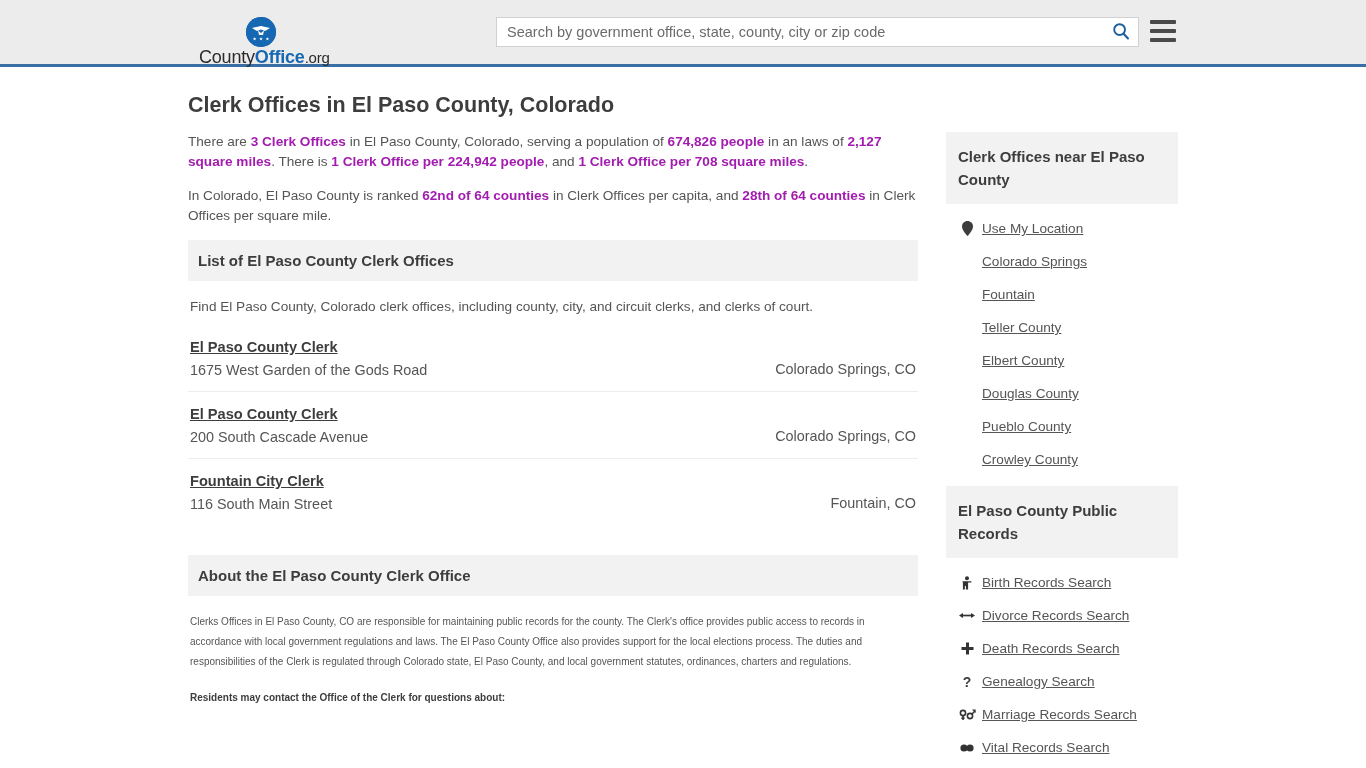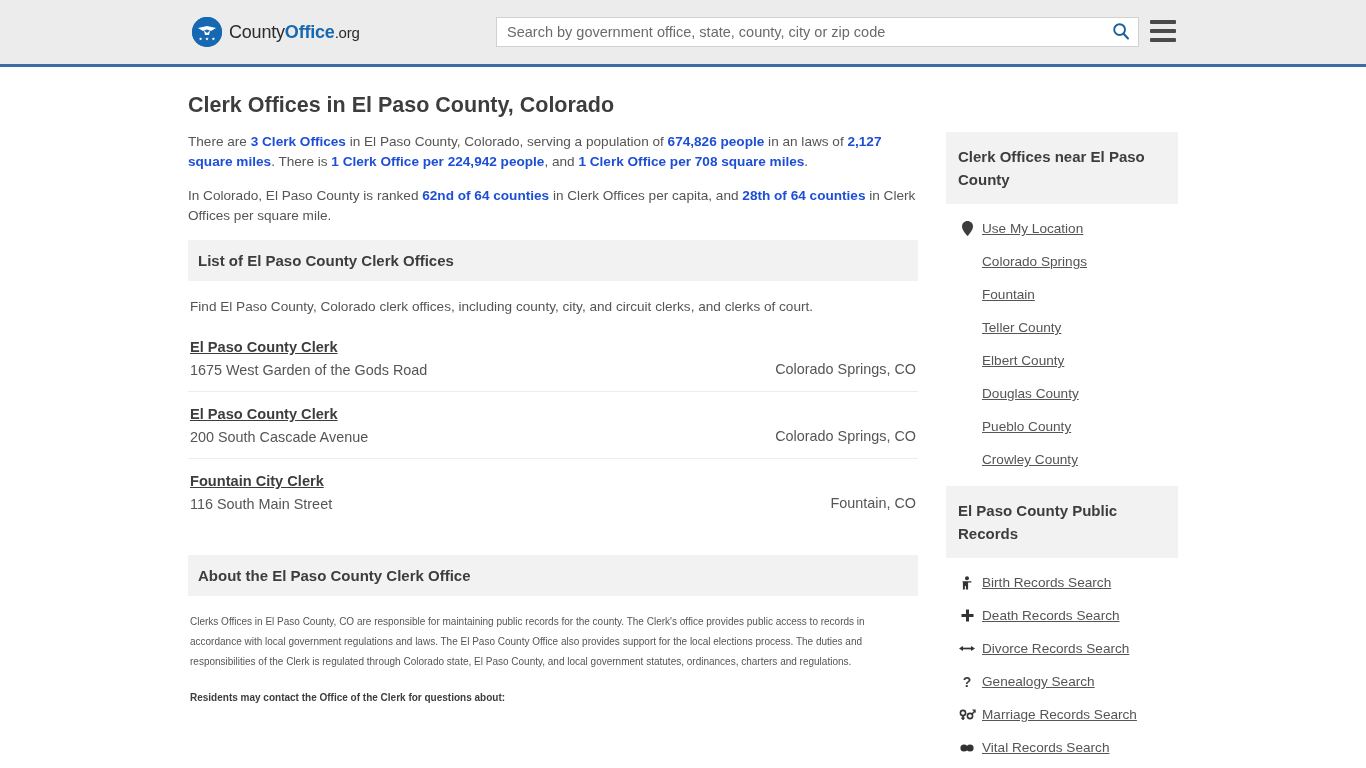--- a/index.html
+++ b/index.html
@@ -21,20 +21,21 @@
   }
   .header-inner {
     width: 1366px; height: 64px;
     position: relative;
   }
   .logo-wrap {
     position: absolute;
     left: 192px; top: 17px;
     display: flex; align-items: center;
     text-decoration: none;
+    flex-direction: column;
   }
   .logo-mark {
     width: 30px; height: 30px;
     border-radius: 50%;
     background: #1668b3;
     display: block;
     flex: 0 0 auto;
   }
   .logo-text {
     font-size: 18px;
@@ -119,21 +120,21 @@
     text-decoration: none;
   }
   .breadcrumb .sep { color: #b3b3b3; margin: 0 5px; }
 
   .stats p {
     font-size: 13.6px;
     line-height: 20px;
     color: #555;
     margin: 0 0 14px 0;
   }
-  .stats b { color: #1d4ed8; font-weight: bold; }
+  .stats b { color: #a21caf; font-weight: bold; }
 
   .section-head {
     background: #f2f2f2;
     padding: 12px 10px;
     font-size: 15px;
     font-weight: bold;
     color: #3d3d3d;
     margin-top: 14px;
   }
   .section-desc {
@@ -357,37 +358,37 @@
               <svg width="12" height="14" viewBox="0 0 12 14" aria-hidden="true">
                 <circle cx="6" cy="2.3" r="2" fill="#333"></circle>
                 <path d="M1.6 5.2h8.8v1.3H7.1v7h-2.2v-3.6H3.9v3.6H1.9v-7H1.6z" fill="#333"></path>
               </svg>
             </span>
             <a href="#">Birth Records Search</a>
           </div>
 
           <div class="side-link-row">
             <span class="ico">
-              <svg width="13" height="13" viewBox="0 0 13 13" aria-hidden="true">
-                <rect x="5" y="0.5" width="3" height="12" fill="#333"></rect>
-                <rect x="0.5" y="5" width="12" height="3" fill="#333"></rect>
-              </svg>
-            </span>
-            <a href="#">Death Records Search</a>
-          </div>
-
-          <div class="side-link-row">
-            <span class="ico">
               <svg width="16" height="11" viewBox="0 0 16 11" aria-hidden="true">
                 <line x1="2" y1="5.5" x2="14" y2="5.5" stroke="#333" stroke-width="1.7"></line>
                 <path d="M0 5.5 L4 3 L4 8 Z" fill="#333"></path>
                 <path d="M16 5.5 L12 3 L12 8 Z" fill="#333"></path>
               </svg>
             </span>
             <a href="#">Divorce Records Search</a>
+          </div>
+
+          <div class="side-link-row">
+            <span class="ico">
+              <svg width="13" height="13" viewBox="0 0 13 13" aria-hidden="true">
+                <rect x="5" y="0.5" width="3" height="12" fill="#333"></rect>
+                <rect x="0.5" y="5" width="12" height="3" fill="#333"></rect>
+              </svg>
+            </span>
+            <a href="#">Death Records Search</a>
           </div>
 
           <div class="side-link-row">
             <span class="ico glyph">?</span>
             <a href="#">Genealogy Search</a>
           </div>
 
           <div class="side-link-row">
             <span class="ico">
               <svg width="17" height="13" viewBox="0 0 17 13" aria-hidden="true">

